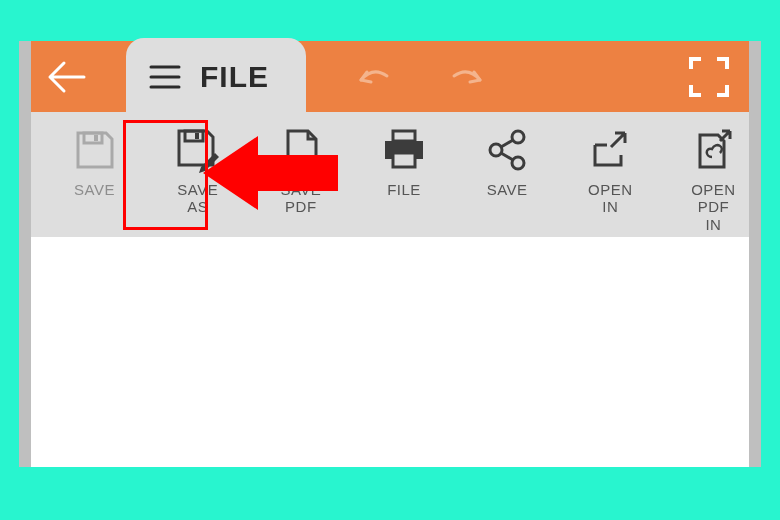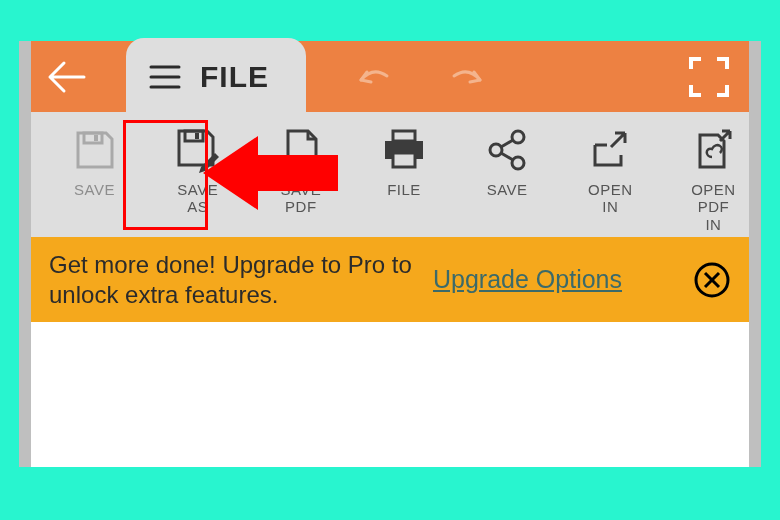--- a/index.html
+++ b/index.html
@@ -277,26 +277,15 @@
     </div>
   </div>
 
   <div class="highlight-box"></div>
   <div class="big-arrow">
     <svg width="135" height="80" viewBox="0 0 135 80">
       <polygon points="0,40 55,3 55,22 135,22 135,58 55,58 55,77" fill="#ff0000"></polygon>
     </svg>
   </div>
 
-  <div class="banner">
-    <div class="banner-text">Get more done! Upgrade to Pro to unlock extra features.</div>
-    <div class="banner-link">Upgrade Options</div>
-    <div class="banner-close">
-      <svg width="38" height="38" viewBox="0 0 38 38">
-        <circle cx="19" cy="19" r="16" fill="none" stroke="#000" stroke-width="3"></circle>
-        <line x1="12" y1="12" x2="26" y2="26" stroke="#000" stroke-width="3"></line>
-        <line x1="26" y1="12" x2="12" y2="26" stroke="#000" stroke-width="3"></line>
-      </svg>
-    </div>
-  </div>
 
   <div style="height:145px;background:#fff;"></div>
 </div>
 
 </body></html>

